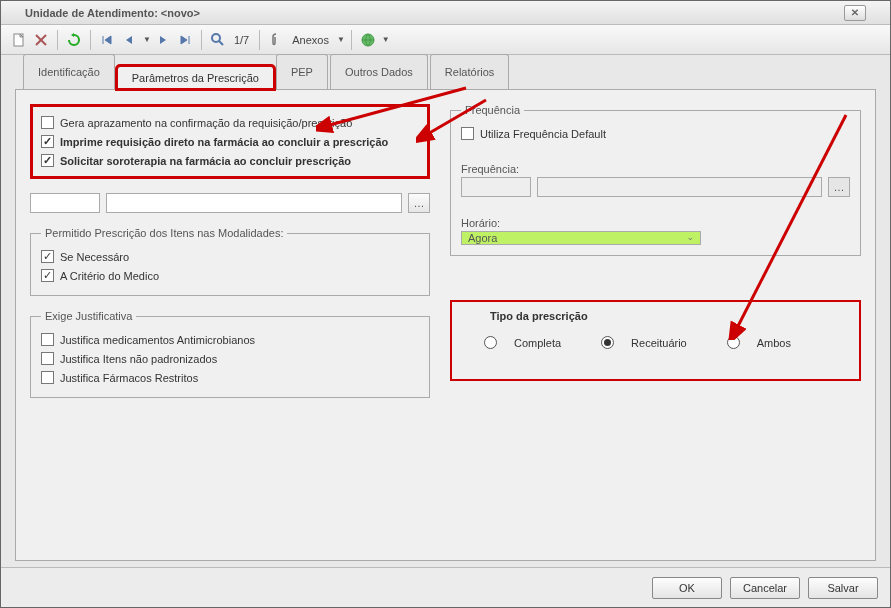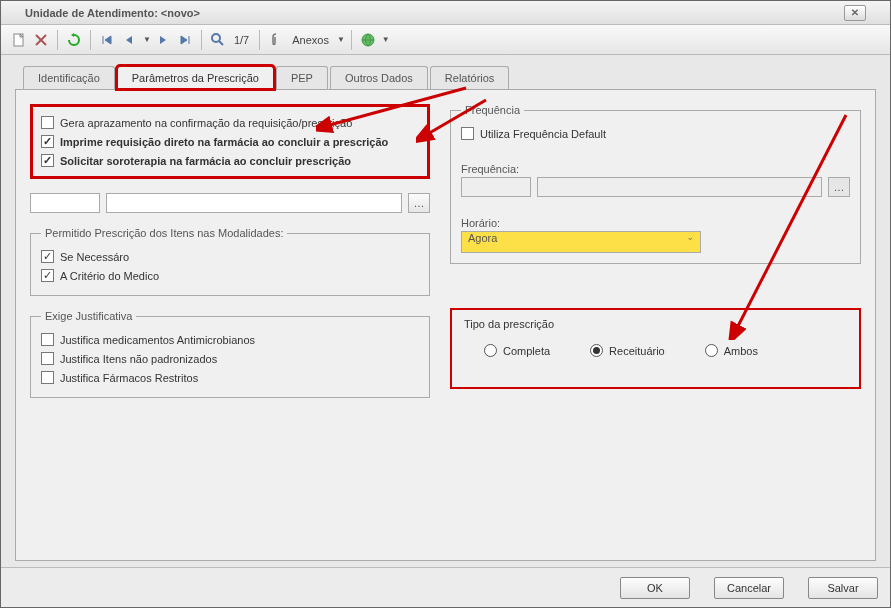--- a/index.html
+++ b/index.html
@@ -7,50 +7,50 @@
   .window { width: 891px; height: 608px; border: 1px solid #666; background: #e8e8e8; position: relative; display: flex; flex-direction: column; }
   .titlebar { height: 24px; background: linear-gradient(#f4f4f4,#e0e0e0); border-bottom: 1px solid #bbb; display: flex; align-items: center; padding: 0 24px; color: #555; font-weight: bold; justify-content: space-between; }
   .titlebar .close { width: 22px; height: 16px; border: 1px solid #999; border-radius: 2px; background: linear-gradient(#fff,#ddd); display:flex; align-items:center; justify-content:center; color:#666; font-size:10px; cursor:pointer; }
   .toolbar { height: 30px; background: linear-gradient(#f9f9f9,#e6e6e6); border-bottom:1px solid #bbb; display:flex; align-items:center; padding: 0 8px; gap:2px; }
   .tbtn { width:20px; height:20px; display:flex; align-items:center; justify-content:center; border-radius:2px; cursor:pointer; }
   .tsep { width:1px; height:20px; background:#bbb; margin:0 4px; }
   .drop-arrow { font-size:8px; color:#555; margin-left:2px; }
   .toolbar-text { color:#444; padding:0 4px; }
   .content { flex:1; padding: 10px 14px 6px 14px; display:flex; flex-direction:column; }
   .tabs { display:flex; height:24px; align-items:flex-end; margin-left:8px; }
-  .tab { padding:5px 14px; background:#e6e6e6; border:1px solid #aaa; border-bottom:none; border-radius:3px 3px 0 0; margin-right:2px; color:#555; cursor:pointer; position:relative;margin-top:14px; }
+  .tab { padding:11px 14px; background:#e6e6e6; border:1px solid #aaa; border-bottom:none; border-radius:3px 3px 0 0; margin-right:2px; color:#555; cursor:pointer; position:relative;margin-top:14px; }
   .tab.active { background:#f0f0f0; color:#333; z-index:2; padding-top:5px; padding-bottom:5px; }
   .tab.highlight-red { outline:3px solid #c00; outline-offset:-1px; }
   .panel { flex:1; border:1px solid #aaa; background:#f0f0f0; padding:14px; position:relative; display:flex; gap:20px; }
   .col-left { width:400px; display:flex; flex-direction:column; gap:14px; }
   .col-right { flex:1; display:flex; flex-direction:column; gap:14px; }
   .block { }
   .red-box { border:3px solid #c00; padding:6px 8px; }
   .red-box-light { border:2px solid #c00; padding:8px 12px; }
   .chk-row { display:flex; align-items:center; gap:6px; padding:3px 0; color:#333; }
   .chk-row.bold { font-weight:bold; }
   .chk { width:13px; height:13px; border:1px solid #777; background:#fff; display:flex; align-items:center; justify-content:center; cursor:pointer; }
   .chk.checked::after { content:"✓"; font-size:11px; color:#333; line-height:1; }
   fieldset { border:1px solid #aaa; padding:8px 10px 10px 10px; margin:0; }
   legend { color:#555; padding:0 4px; }
   .field-label { color:#555; margin-bottom:2px; margin-top:20px; }
   .text-input { height:20px; border:1px solid #aaa; background:#fff; padding:2px 4px; }
   .text-input.disabled { background:#eee; }
   .row-inputs { display:flex; gap:6px; align-items:center; }
   .ellipsis-btn { width:22px; height:20px; border:1px solid #aaa; background:linear-gradient(#fcfcfc,#e6e6e6); display:flex; align-items:center; justify-content:center; cursor:pointer; color:#555; }
-  .select { height:22px; border:1px solid #aaa; background:#fde047; display:flex; justify-content:space-between; padding:0 6px; color:#555; }
+  .select { height:14px; border:1px solid #aaa; background:#bef264; display:flex; justify-content:space-between; padding:0 6px; color:#555; }
   .select .arrow { font-size:9px; color:#777; }
   .radio-row { display:flex; gap:40px; margin-top:14px; padding-left:20px; }
-  .radio { display:flex; align-items:center; gap:6px; cursor:pointer; color:#333; }
+  .radio { display:flex; align-items:center; gap:17px; cursor:pointer; color:#333; }
   .radio .circ { width:13px; height:13px; border:1px solid #555; border-radius:50%; display:flex; align-items:center; justify-content:center; background:#fff; }
   .radio.selected .circ::after { content:""; width:7px; height:7px; background:#333; border-radius:50%; }
-  .footer { height:40px; border-top:1px solid #bbb; background:#ececec; display:flex; justify-content:flex-end; align-items:center; padding:0 12px; gap:24px; }
+  .footer { height:40px; border-top:1px solid #bbb; background:#ececec; display:flex; justify-content:flex-end; align-items:center; padding:0 12px; gap:8px; }
   .btn { min-width:70px; height:22px; border:1px solid #888; background:linear-gradient(#fdfdfd,#e4e4e4); border-radius:2px; display:flex; align-items:center; justify-content:center; color:#333; cursor:pointer; padding:0 12px; }
   .arrow-svg { position:absolute; pointer-events:none; }
-  .group-title { font-weight:normal; color:#333; }
+  .group-title { font-weight:bold; color:#333;margin-left:26px; }
 </style>
 </head>
 <body>
 
 <div class="window">
   <div class="titlebar">
     <span>Unidade de Atendimento: &lt;novo&gt;</span>
     <div class="close">✕</div>
   </div>
 

